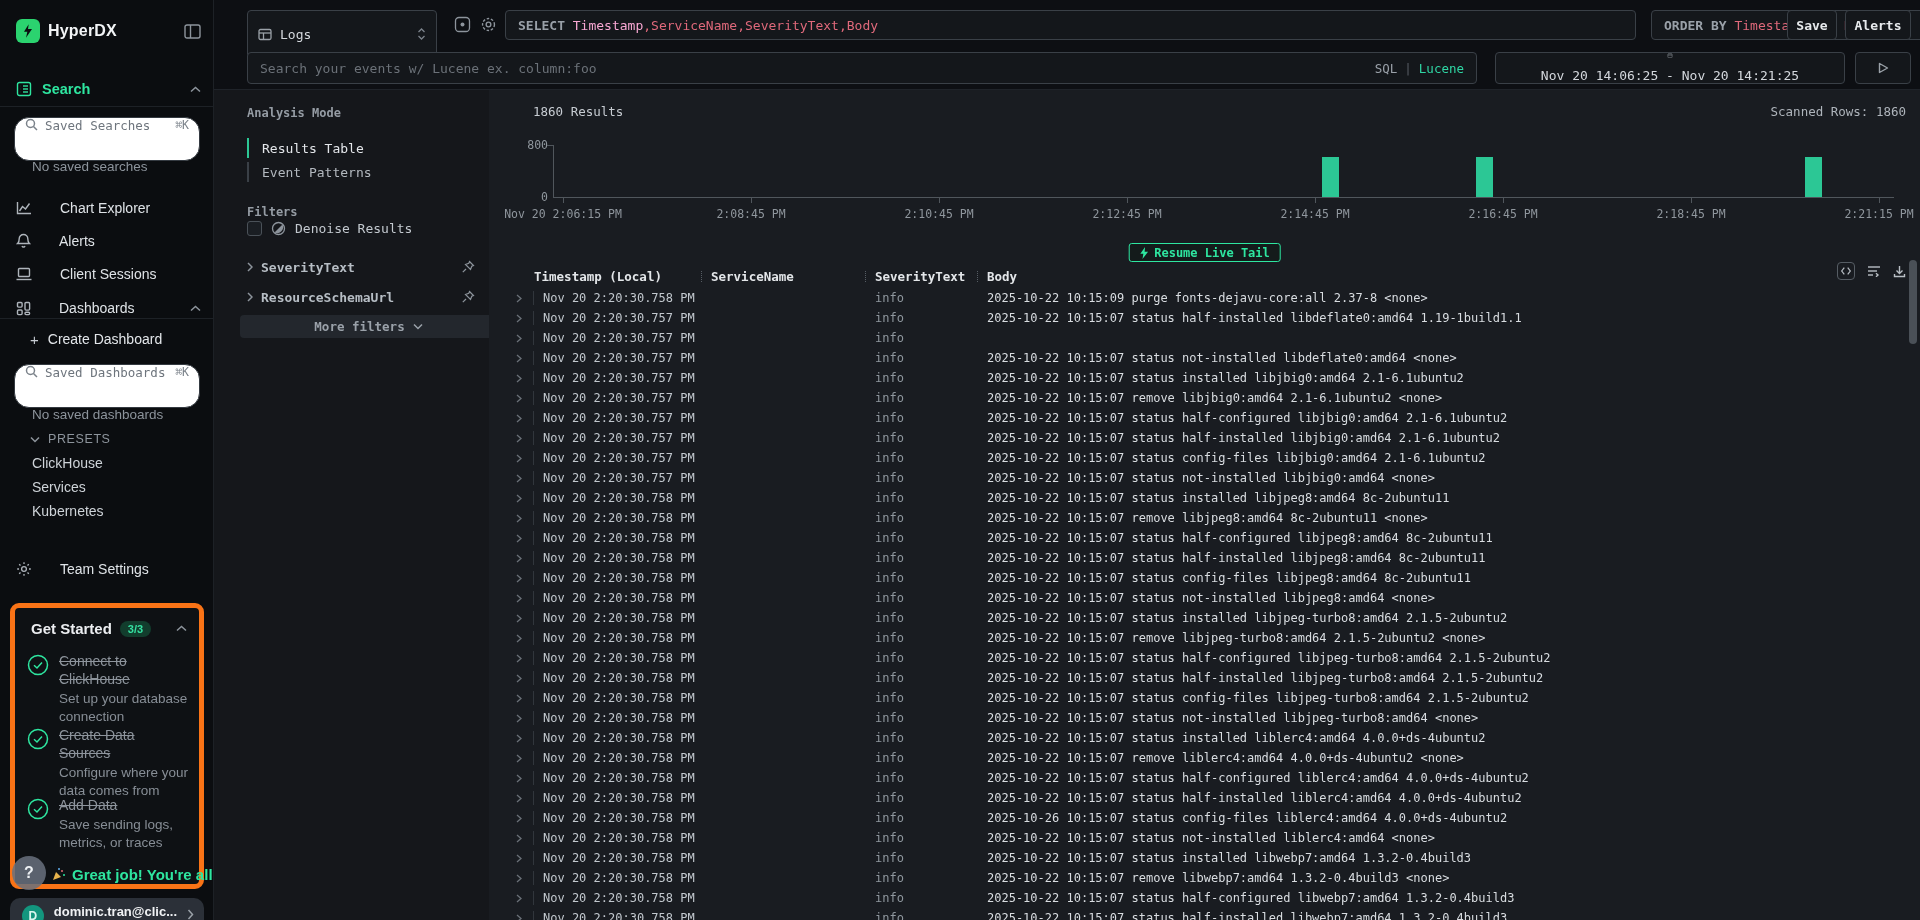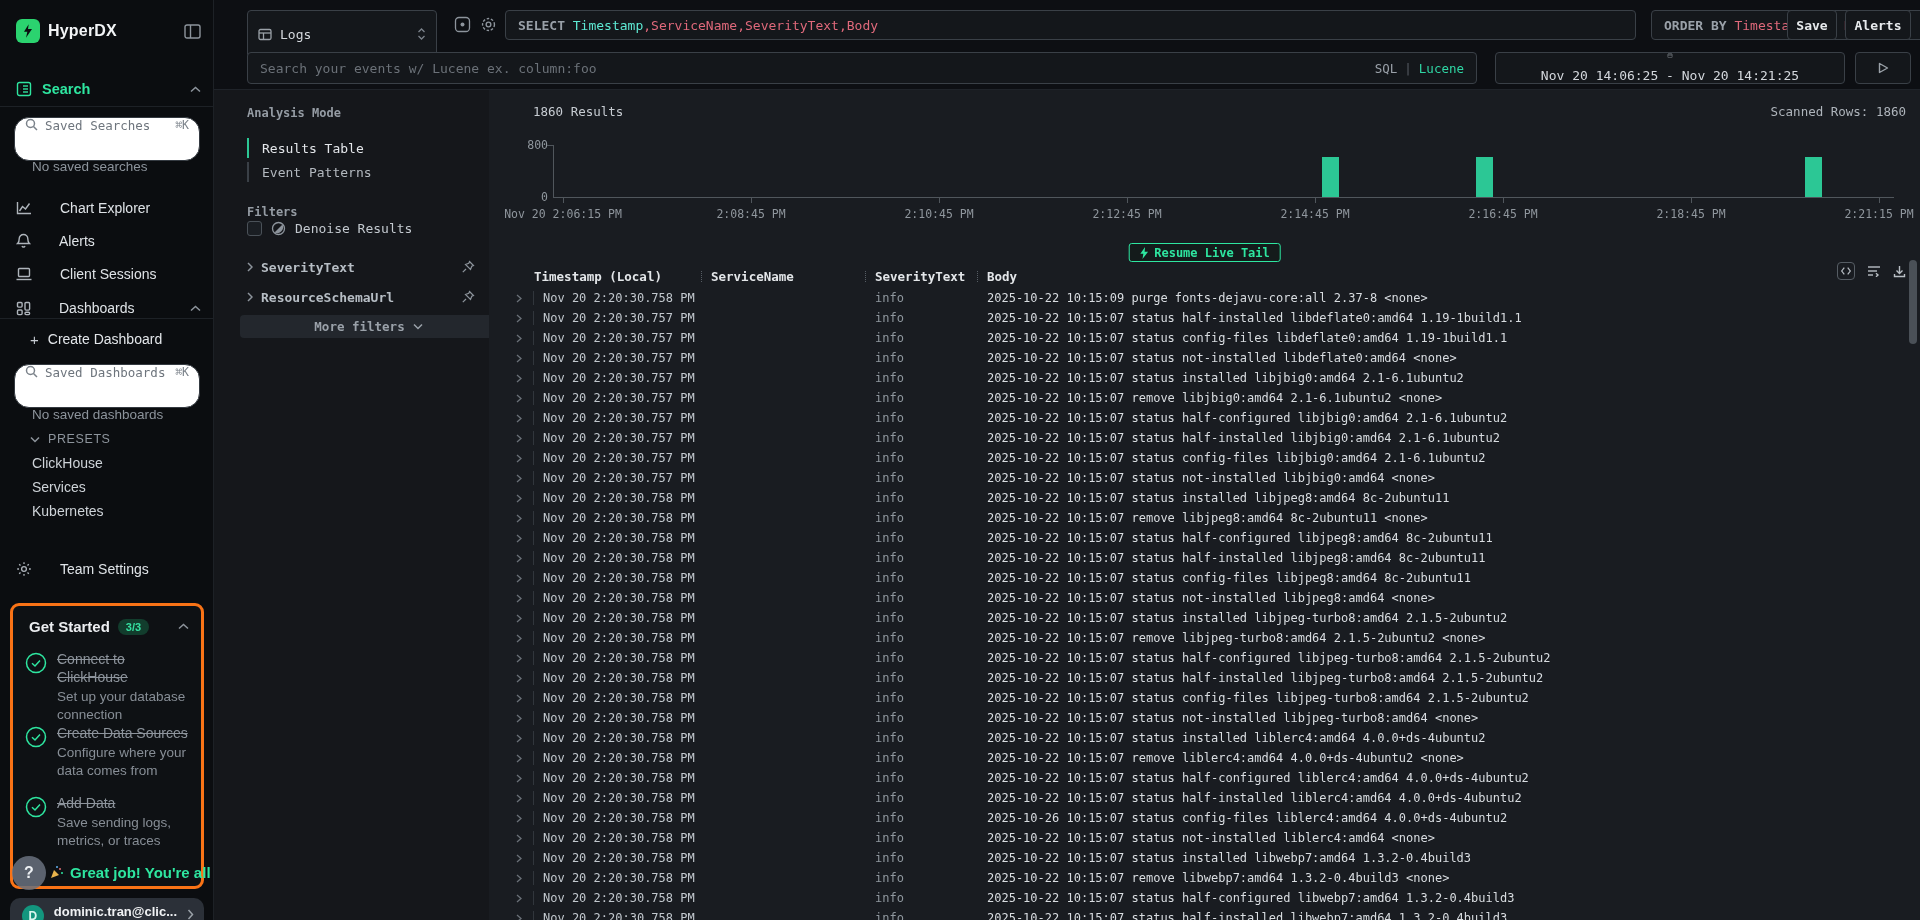--- a/index.html
+++ b/index.html
@@ -25,21 +25,21 @@
   .pill .kbd { margin-left:auto; font-family:"DejaVu Sans Mono", monospace; font-size:11.5px; color:#7b828a; }
   .note { position:absolute; left:32px; font-size:13.5px; color:#8d949c; }
   .nav-item { position:absolute; left:16px; right:12px; height:26px; display:flex; align-items:center; gap:28px; cursor:pointer;margin-top:8px; }
   .nav-item .txt { font-size:14px; color:#dfe3e7; }
   .nav-item .chev { margin-left:auto; color:#8d949c; }
   .create-row { position:absolute; left:30px; top:330px; height:18px; display:flex; align-items:center; gap:9px; cursor:pointer; }
   .create-row .plus { color:#c7ccd2; font-size:15px; }
   .create-row .txt { font-size:14px; color:#e3e6ea; }
   .presets-head { position:absolute; left:30px; top:432px; display:flex; align-items:center; gap:8px; color:#8d949c; font-size:12.5px; letter-spacing:.6px; }
   .preset { position:absolute; left:32px; font-size:14px; color:#ced3d8; cursor:pointer; }
-  .gs-card { position:absolute; left:10px; top:603px; width:194px; height:286px; border:3px solid #f97316;
+  .gs-card { position:absolute; left:10px; top:603px; width:194px; height:286px; border:5px solid #f97316;
              border-radius:9px; background:#0e1114; }
   .gs-head { position:absolute; left:16px; right:12px; top:12px; display:flex; align-items:center; gap:8px; }
   .gs-title { font-size:15px; font-weight:bold; color:#eceef1; }
   .gs-badge { background:#123d2d; color:#35e0a1; border-radius:10px; font-size:11px; font-weight:bold; padding:2px 8px; }
   .gs-head .chev { margin-left:auto; color:#8d949c; }
   .gs-item { position:absolute; left:12px; right:10px; display:flex; gap:10px; }
   .gs-check { flex:0 0 auto; margin-top:2px; }
   .gs-t { font-size:14px; color:#8d949c; text-decoration:line-through; line-height:1.3; }
   .gs-s { font-size:13.5px; color:#878e96; line-height:1.3; margin-top:2px; }
   .gs-done { position:absolute; left:36px; top:258px; display:flex; gap:6px; align-items:center;
@@ -60,21 +60,21 @@
   .topbar { position:absolute; left:214px; top:0; width:1706px; height:90px; background:#0d0f13;
             border-bottom:1px solid #1f2329; z-index:4; }
   .box { position:absolute; background:#14171b; border:1px solid #3a4047; border-radius:4px;
          display:flex; align-items:center; font-family:"DejaVu Sans Mono", monospace; font-size:13px; }
   .src-select { left:33px; top:10px; width:190px; height:48px; padding:0 10px; gap:8px; cursor:pointer; }
   .src-select .val { color:#d4d8dd; }
   .src-select .sel-ic { margin-left:auto; color:#8d949c; }
   .mini-btn { position:absolute; top:16px; width:18px; height:18px; color:#8d949c; cursor:pointer; }
   .q-select { left:291px; top:10px; width:1131px; height:30px; padding:0 12px; gap:0; cursor:text; }
   .kw { color:#9aa1a9; font-weight:bold; }
-  .tok-p { color:#5eead4; }
+  .tok-p { color:#f9a8d4; }
   .tok-r { color:#e0697b; }
   .q-order { left:1437px; top:10px; width:342px; height:30px; padding:0 12px; cursor:text; }
   .tb-btn { justify-content:center; font-weight:bold; color:#e7eaed; cursor:pointer; }
   .save-btn { left:1573px; top:10px; width:50px; height:30px; }
   .alerts-btn { left:1631px; top:10px; width:66px; height:30px; }
   .search-box { left:33px; top:52px; width:1230px; height:32px; padding:0 12px; cursor:text; }
   .search-box .ph { color:#6b7178; }
   .lang-toggle { margin-left:auto; display:flex; gap:7px; font-size:12.5px; }
   .lang-sql { color:#9aa1a9; cursor:pointer; }
   .lang-sep { color:#565c63; }
@@ -546,21 +546,20 @@
 
   <div class="trow tgrid">
     <span class="chev">
             <svg width="6" height="9" viewBox="0 0 6 9" fill="none" stroke="#6b7178" stroke-width="1.3">
               <polyline points="1,1 5,4.5 1,8"></polyline>
             </svg>
           </span>
     <span class="cell ts">Nov 20 2:20:30.757 PM</span>
     <span class="cell svc"></span>
     <span class="cell sev">info</span>
-    <span class="cell body">2025-10-22 10:15:07 status config-files libdeflate0:amd64 1.19-1build1.1</span>
   </div>
 
   <div class="trow tgrid">
     <span class="chev">
             <svg width="6" height="9" viewBox="0 0 6 9" fill="none" stroke="#6b7178" stroke-width="1.3">
               <polyline points="1,1 5,4.5 1,8"></polyline>
             </svg>
           </span>
     <span class="cell ts">Nov 20 2:20:30.757 PM</span>
     <span class="cell svc"></span>

